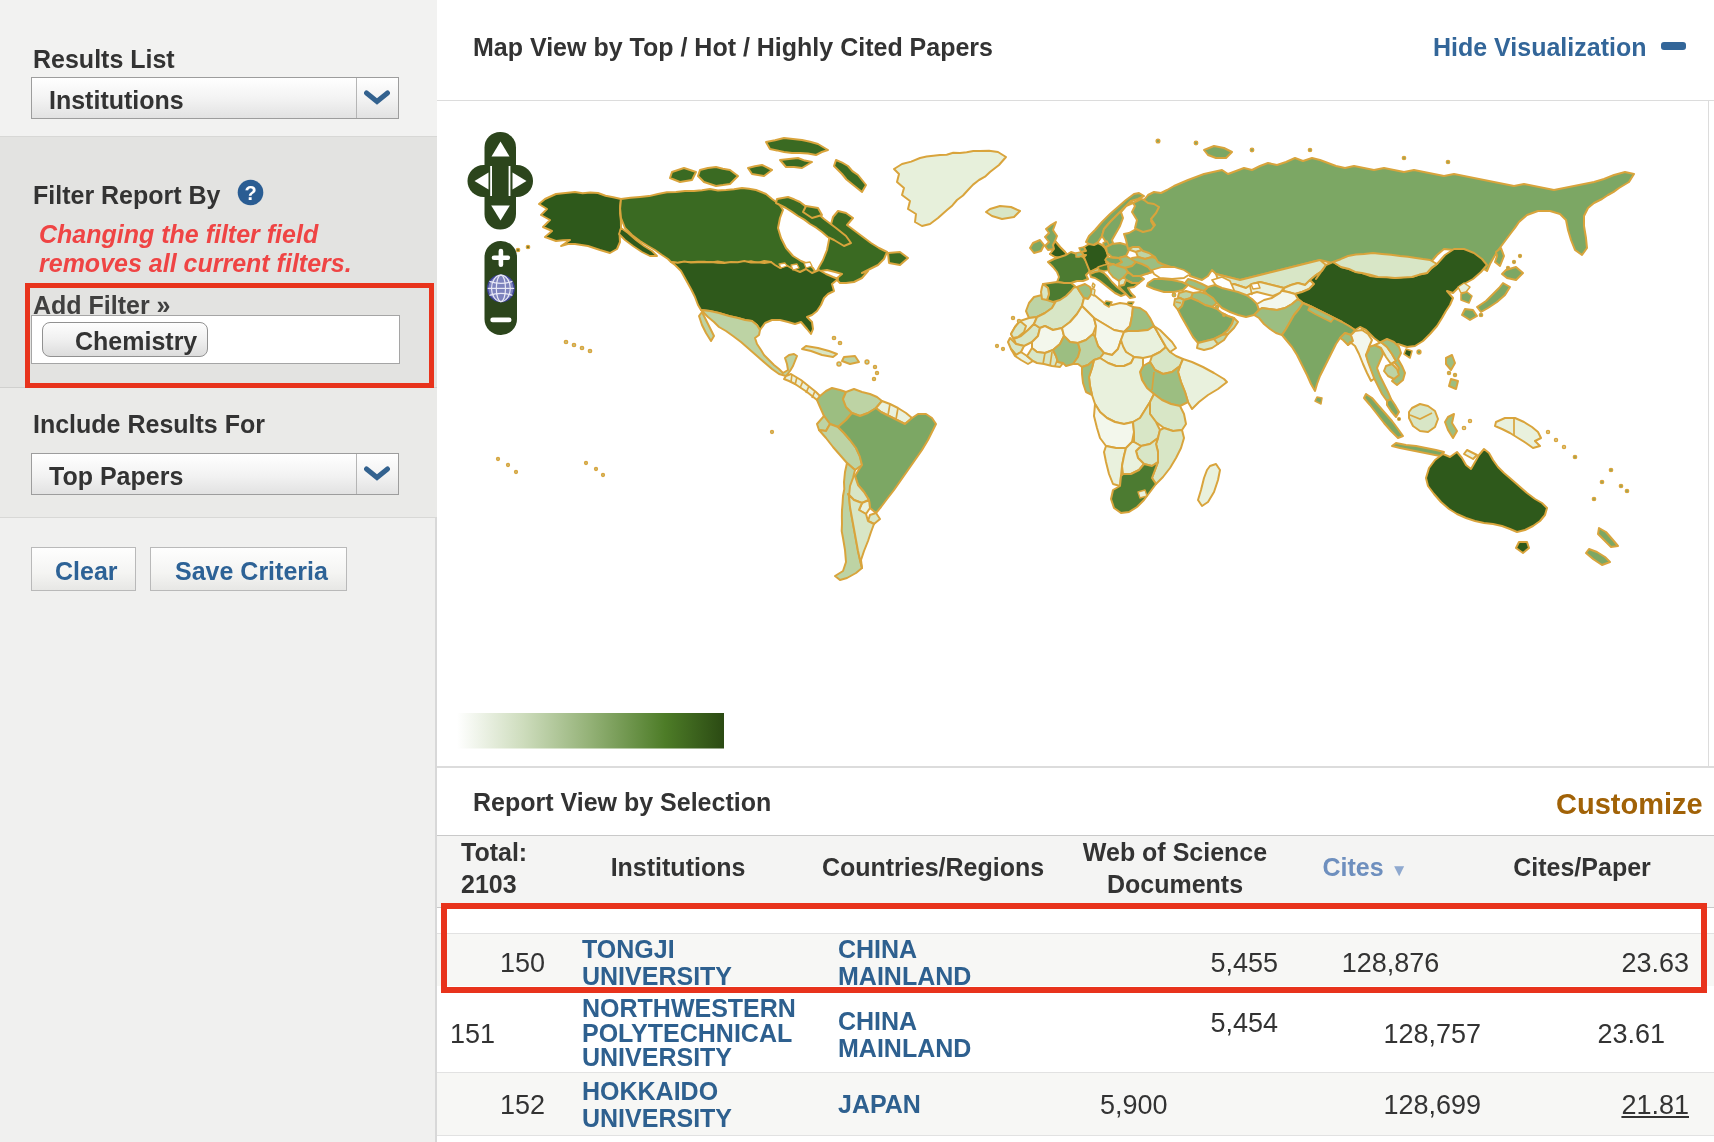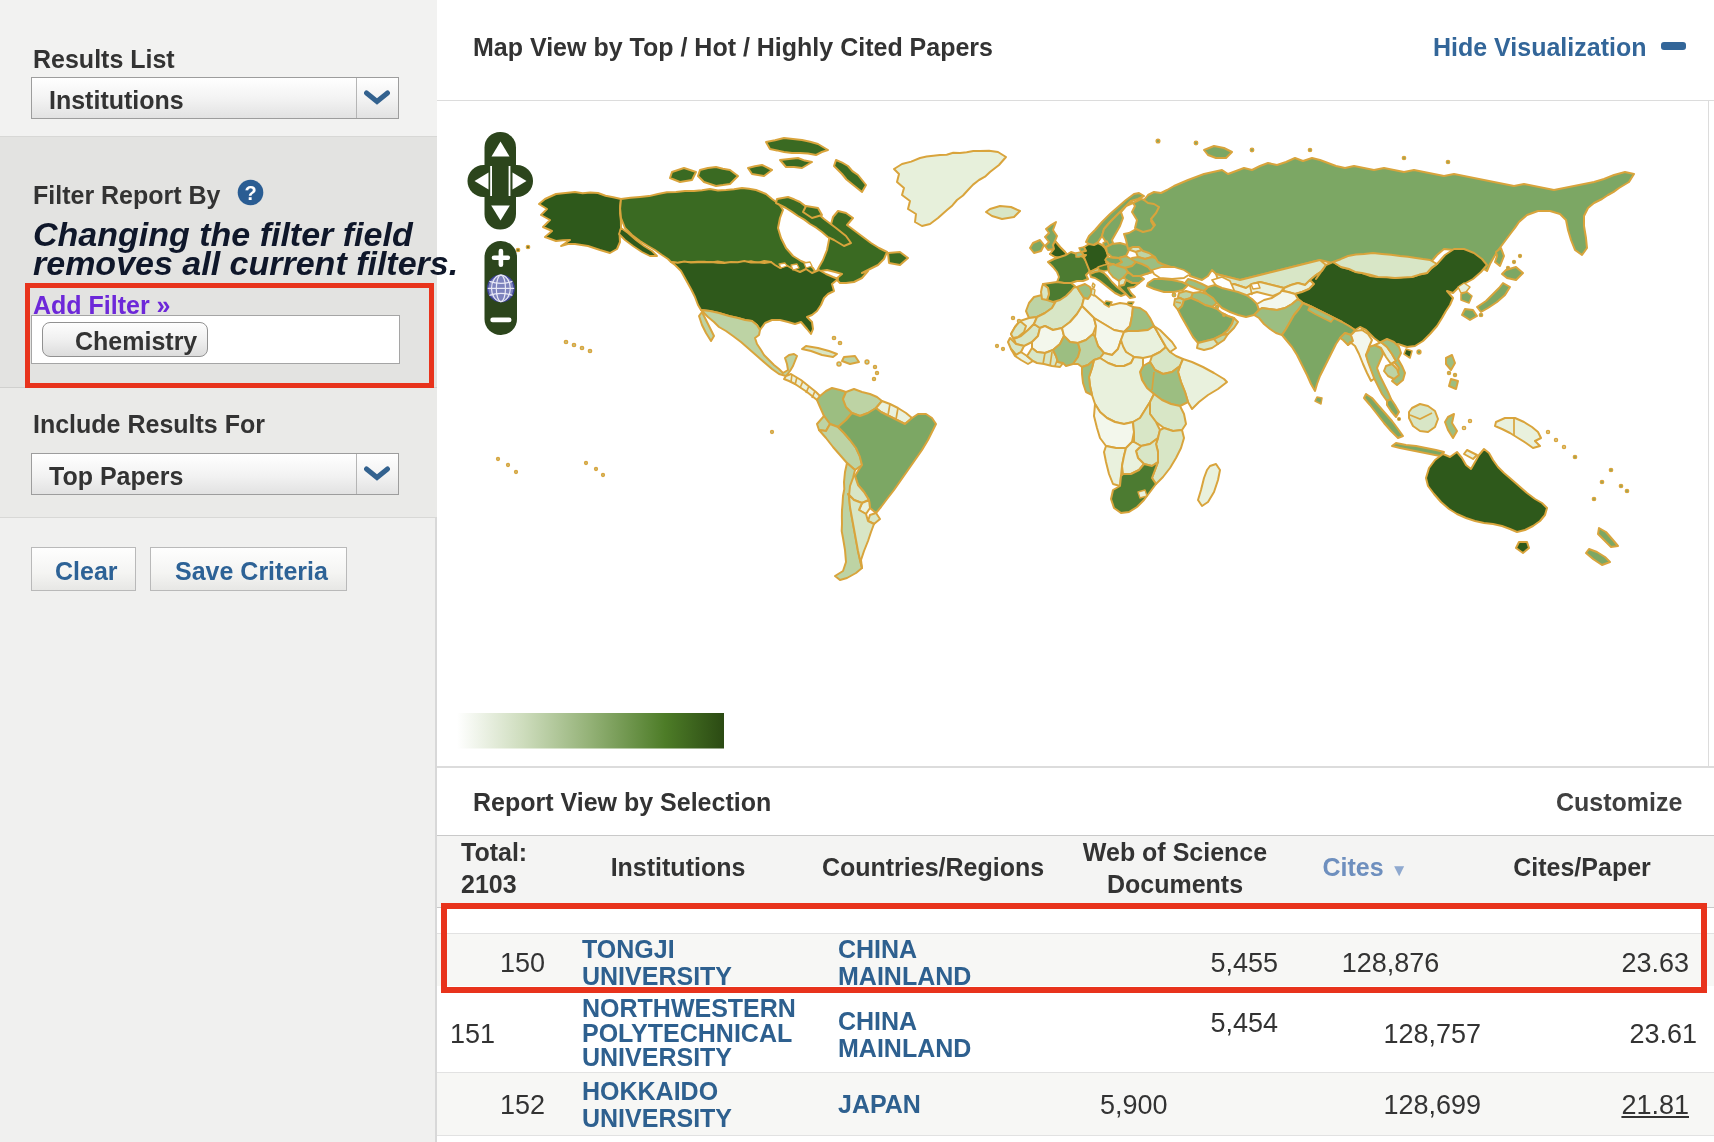--- a/index.html
+++ b/index.html
@@ -25,22 +25,22 @@
   <svg class="abs" style="right:8px;top:12px;" width="26" height="17" viewBox="0 0 26 17">
     <path d="M2.5,3 L13,11.5 L23.5,3" fill="none" stroke="#33628f" stroke-width="5" stroke-linecap="round"></path>
   </svg>
 </div>
 
 <div class="abs b dk" style="left:33px;top:181px;font-size:25px;">Filter Report By</div>
 <svg class="abs" style="left:237px;top:179px" width="27" height="27" viewBox="0 0 27 27">
   <circle cx="13.5" cy="13.5" r="12.8" fill="#2a5d93"></circle>
   <text x="13.5" y="20.5" font-size="20" font-weight="bold" fill="#fff" text-anchor="middle" font-family="Liberation Sans">?</text>
 </svg>
-<div class="abs b" style="left:33px;top:220px;font-size:34px;line-height:29px;font-style:italic;color:#0f172a;">Changing the filter field<br>removes all current filters.</div>
-<div class="abs b" style="left:33px;top:291px;font-size:25px;color:#6d28d9;">Add Filter »</div>
+<div class="abs b" style="left:39px;top:220px;font-size:25px;line-height:29px;font-style:italic;color:#ef4444;">Changing the filter field<br>removes all current filters.</div>
+<div class="abs b" style="left:33px;top:291px;font-size:25px;color:#404040;">Add Filter »</div>
 
 <div class="abs" style="left:31px;top:315px;width:369px;height:49px;border:1px solid #a5a5a5;background:#fff;">
   <div class="abs" style="left:10px;top:6px;width:166px;height:35px;border:1px solid #919191;border-radius:8px;background:linear-gradient(#fdfdfd,#f0f0f0 50%,#dcdcdc);">
     <div class="abs b" style="left:32px;top:4px;font-size:25px;color:#333;">Chemistry</div>
   </div>
 </div>
 
 <div class="abs" style="left:25px;top:283px;width:409px;height:105px;border:5px solid #e8331c;"></div>
 
 <div class="abs b dk" style="left:33px;top:410px;font-size:25px;">Include Results For</div>
@@ -323,21 +323,21 @@
   <ellipse cx="500.9" cy="288.4" rx="4.6" ry="13.2"></ellipse>
   <ellipse cx="500.9" cy="288.4" rx="9.4" ry="13.2"></ellipse>
   <line x1="487.7" y1="288.4" x2="514.1" y2="288.4"></line>
   <path d="M489.4,281.4 Q500.9,285.4 512.4,281.4"></path>
   <path d="M489.4,295.4 Q500.9,291.4 512.4,295.4"></path>
  </g>
 </g>
 </svg>
 
 <div class="abs b dk" style="left:473px;top:788px;font-size:25px;">Report View by Selection</div>
-<div class="abs b" style="left:1556px;top:788px;font-size:25px;color:#404040;">Customize</div>
+<div class="abs b" style="left:1556px;top:788px;font-size:29px;color:#a16207;">Customize</div>
 
 <div class="abs" style="left:437px;top:835px;width:1277px;height:73px;background:#f4f4f3;border-top:1px solid #c9c9c9;border-bottom:1px solid #c9c9c9;"></div>
 <div class="abs b dk" style="left:461px;top:836px;font-size:25px;line-height:32px;">Total:<br>2103</div>
 <div class="abs b dk" style="left:578px;top:853px;width:200px;text-align:center;font-size:25px;">Institutions</div>
 <div class="abs b dk" style="left:813px;top:853px;width:240px;text-align:center;font-size:25px;">Countries/Regions</div>
 <div class="abs b dk" style="left:1065px;top:836px;width:220px;text-align:center;font-size:25px;line-height:32px;">Web of Science Documents</div>
 <div class="abs b" style="left:1275px;top:853px;width:180px;text-align:center;font-size:25px;color:#6e8fbe;">Cites <span style="font-size:17px;color:#8fa9cf;">▼</span></div>
 <div class="abs b dk" style="left:1472px;top:853px;width:220px;text-align:center;font-size:25px;">Cites/Paper</div>
 
 <div class="abs" style="left:437px;top:933px;width:1277px;height:53px;background:#f7f7f5;border-top:1px solid #e2e2e2;"></div>
@@ -348,21 +348,21 @@
 <div class="abs b" style="left:838px;top:936px;font-size:25px;line-height:27px;color:#2e608f;">CHINA<br>MAINLAND</div>
 <div class="abs dk" style="left:1100px;top:948px;width:178px;text-align:right;font-size:27px;">5,455</div>
 <div class="abs dk" style="left:1300px;top:948px;width:181px;text-align:center;font-size:27px;">128,876</div>
 <div class="abs dk" style="left:1540px;top:948px;width:149px;text-align:right;font-size:27px;">23.63</div>
 
 <div class="abs dk" style="left:400px;top:1019px;width:145px;text-align:center;font-size:27px;">151</div>
 <div class="abs b" style="left:582px;top:996px;font-size:25px;line-height:24.5px;color:#2e608f;">NORTHWESTERN<br>POLYTECHNICAL<br>UNIVERSITY</div>
 <div class="abs b" style="left:838px;top:1008px;font-size:25px;line-height:27px;color:#2e608f;">CHINA<br>MAINLAND</div>
 <div class="abs dk" style="left:1100px;top:1008px;width:178px;text-align:right;font-size:27px;">5,454</div>
 <div class="abs dk" style="left:1300px;top:1019px;width:181px;text-align:right;font-size:27px;">128,757</div>
-<div class="abs dk" style="left:1548px;top:1019px;width:149px;text-align:right;font-size:27px;">23.61</div>
+<div class="abs dk" style="left:1516px;top:1019px;width:149px;text-align:right;font-size:27px;">23.61</div>
 
 <div class="abs dk" style="left:400px;top:1090px;width:145px;text-align:right;font-size:27px;">152</div>
 <div class="abs b" style="left:582px;top:1078px;font-size:25px;line-height:27px;color:#2e608f;">HOKKAIDO<br>UNIVERSITY</div>
 <div class="abs b" style="left:838px;top:1090px;font-size:25px;color:#2e608f;">JAPAN</div>
 <div class="abs dk" style="left:1100px;top:1090px;width:178px;text-align:left;font-size:27px;">5,900</div>
 <div class="abs dk" style="left:1300px;top:1090px;width:181px;text-align:right;font-size:27px;">128,699</div>
 <div class="abs dk" style="left:1540px;top:1090px;width:149px;text-align:right;font-size:27px;text-decoration:underline;">21.81</div>
 
 <div class="abs" style="left:441px;top:903px;width:1266px;height:90px;border:6px solid #e8331c;"></div>
 

